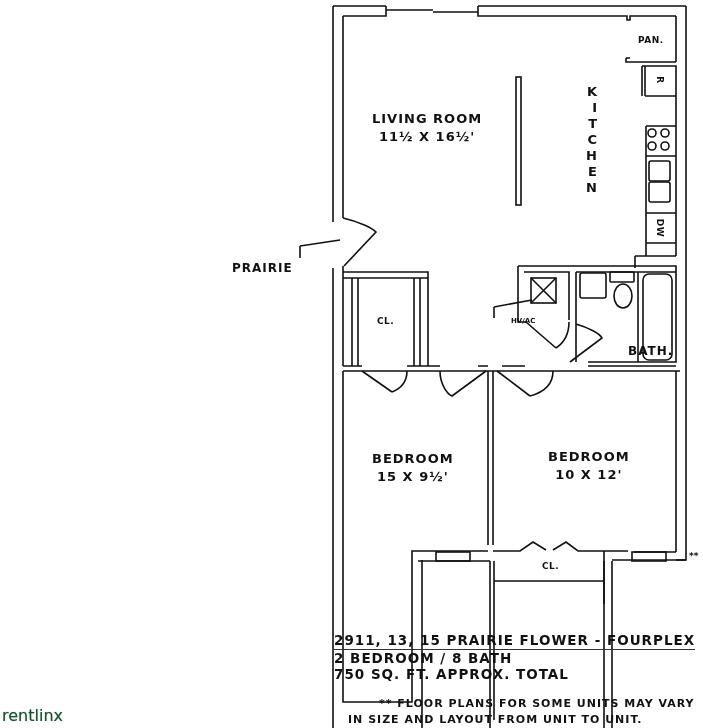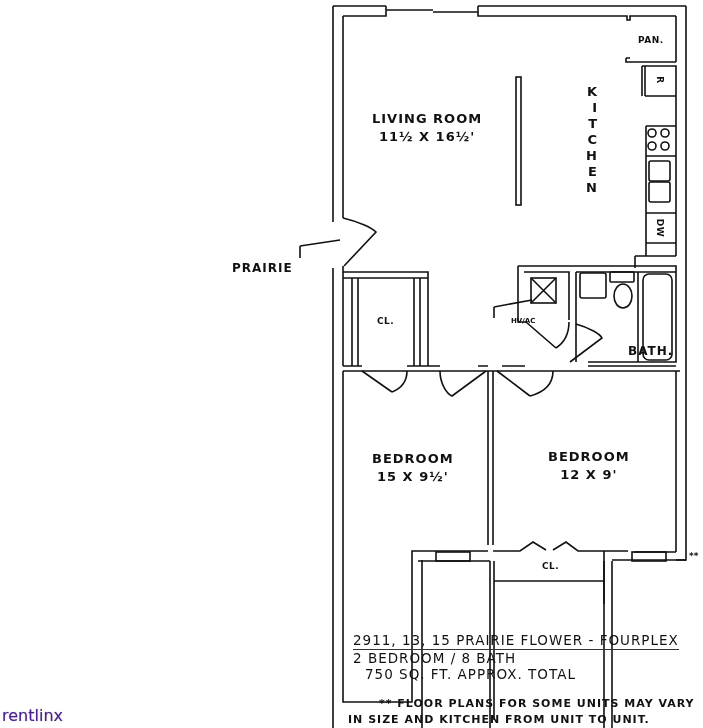--- a/index.html
+++ b/index.html
@@ -2,23 +2,23 @@
 <html><head>
 <meta charset="utf-8">
 <style>
   html,body{margin:0;padding:0;background:#fff;}
   body{width:703px;height:728px;position:relative;overflow:hidden;font-family:"DejaVu Sans",sans-serif;}
   svg{position:absolute;left:0;top:0;}
   .lbl{position:absolute;font-family:"DejaVu Sans",sans-serif;font-weight:bold;color:#111;white-space:nowrap;letter-spacing:1px;}
   .room{font-size:13px;text-align:center;line-height:18px;}
   .small{font-size:9px;letter-spacing:0.5px;}
   .vert{font-size:13px;line-height:16px;text-align:center;width:14px;}
-  .info{position:absolute;left:353px;font-family:"DejaVu Sans",sans-serif;font-weight:normal;font-size:13.5px;letter-spacing:1px;color:#111;white-space:nowrap;text-align:center;}
+  .info{position:absolute;left:334px;font-family:"DejaVu Sans",sans-serif;font-weight:bold;font-size:13.5px;letter-spacing:1px;color:#111;white-space:nowrap;text-align:center;}
   .note{position:absolute;font-family:"DejaVu Sans",sans-serif;font-weight:bold;font-size:11px;letter-spacing:1px;color:#111;white-space:nowrap;}
-  .wm{position:absolute;left:2px;top:706px;font-size:16px;color:#4c1d95;text-shadow:0 0 1px #bbb,0 0 1px #bbb;font-family:"DejaVu Sans",sans-serif;}
+  .wm{position:absolute;left:2px;top:706px;font-size:16px;color:#14532d;text-shadow:0 0 1px #bbb,0 0 1px #bbb;font-family:"DejaVu Sans",sans-serif;}
   .rot{transform:rotate(90deg);transform-origin:center;display:inline-block;}
 </style>
 </head>
 <body>
 
 <svg width="703" height="728" viewBox="0 0 703 728" fill="none" stroke="#111" stroke-width="1.6">
 
   <path d="M333 6 H386 M478 6 H686 M333 6 V222 M343 16 V218"></path>
   <path d="M343 16 H386 V6 M478 6 V16 H627 V20 H630 V16 H676 M386 10 H433 M433 12 H478"></path>
 
@@ -78,24 +78,24 @@
 <div class="lbl" style="left:232px;top:261px;font-size:12px;">PRAIRIE</div>
 <div class="lbl small" style="left:377px;top:316px;">CL.</div>
 <div class="lbl" style="left:479px;top:317px;font-size:7px;letter-spacing:0;padding-left:32px;">HV/AC</div>
 <div class="lbl" style="left:588px;top:344px;font-size:12px;margin-left:40px;">BATH.</div>
 <div class="lbl room" style="left:372px;top:450px;">
   <div>BEDROOM</div>
   <div>15 X 9½'</div>
 </div>
 <div class="lbl room" style="left:548px;top:448px;">
   <div>BEDROOM</div>
-  <div>12 X 9'</div>
+  <div>10 X 12'</div>
 </div>
 <div class="lbl small" style="left:542px;top:561px;">CL.</div>
 <div class="lbl small" style="left:689px;top:551px;letter-spacing:0;">**</div>
 
 <div class="info" style="top:632px;border-bottom:1.5px solid #333;padding-bottom:1px;">2911, 13, 15 PRAIRIE FLOWER - FOURPLEX</div>
 <div class="info" style="top:650px;">2 BEDROOM / 8 BATH</div>
-<div class="info" style="top:666px;padding-left:12px;">750 SQ. FT. APPROX. TOTAL</div>
+<div class="info" style="top:666px;">750 SQ. FT. APPROX. TOTAL</div>
 <div class="note" style="left:334px;top:697px;margin-left:45px;">** FLOOR PLANS FOR SOME UNITS MAY VARY</div>
-<div class="note" style="left:348px;top:713px;">IN SIZE AND KITCHEN FROM UNIT TO UNIT.</div>
+<div class="note" style="left:348px;top:713px;">IN SIZE AND LAYOUT FROM UNIT TO UNIT.</div>
 
 <div class="wm">rentlinx</div>
 
 </body></html>

